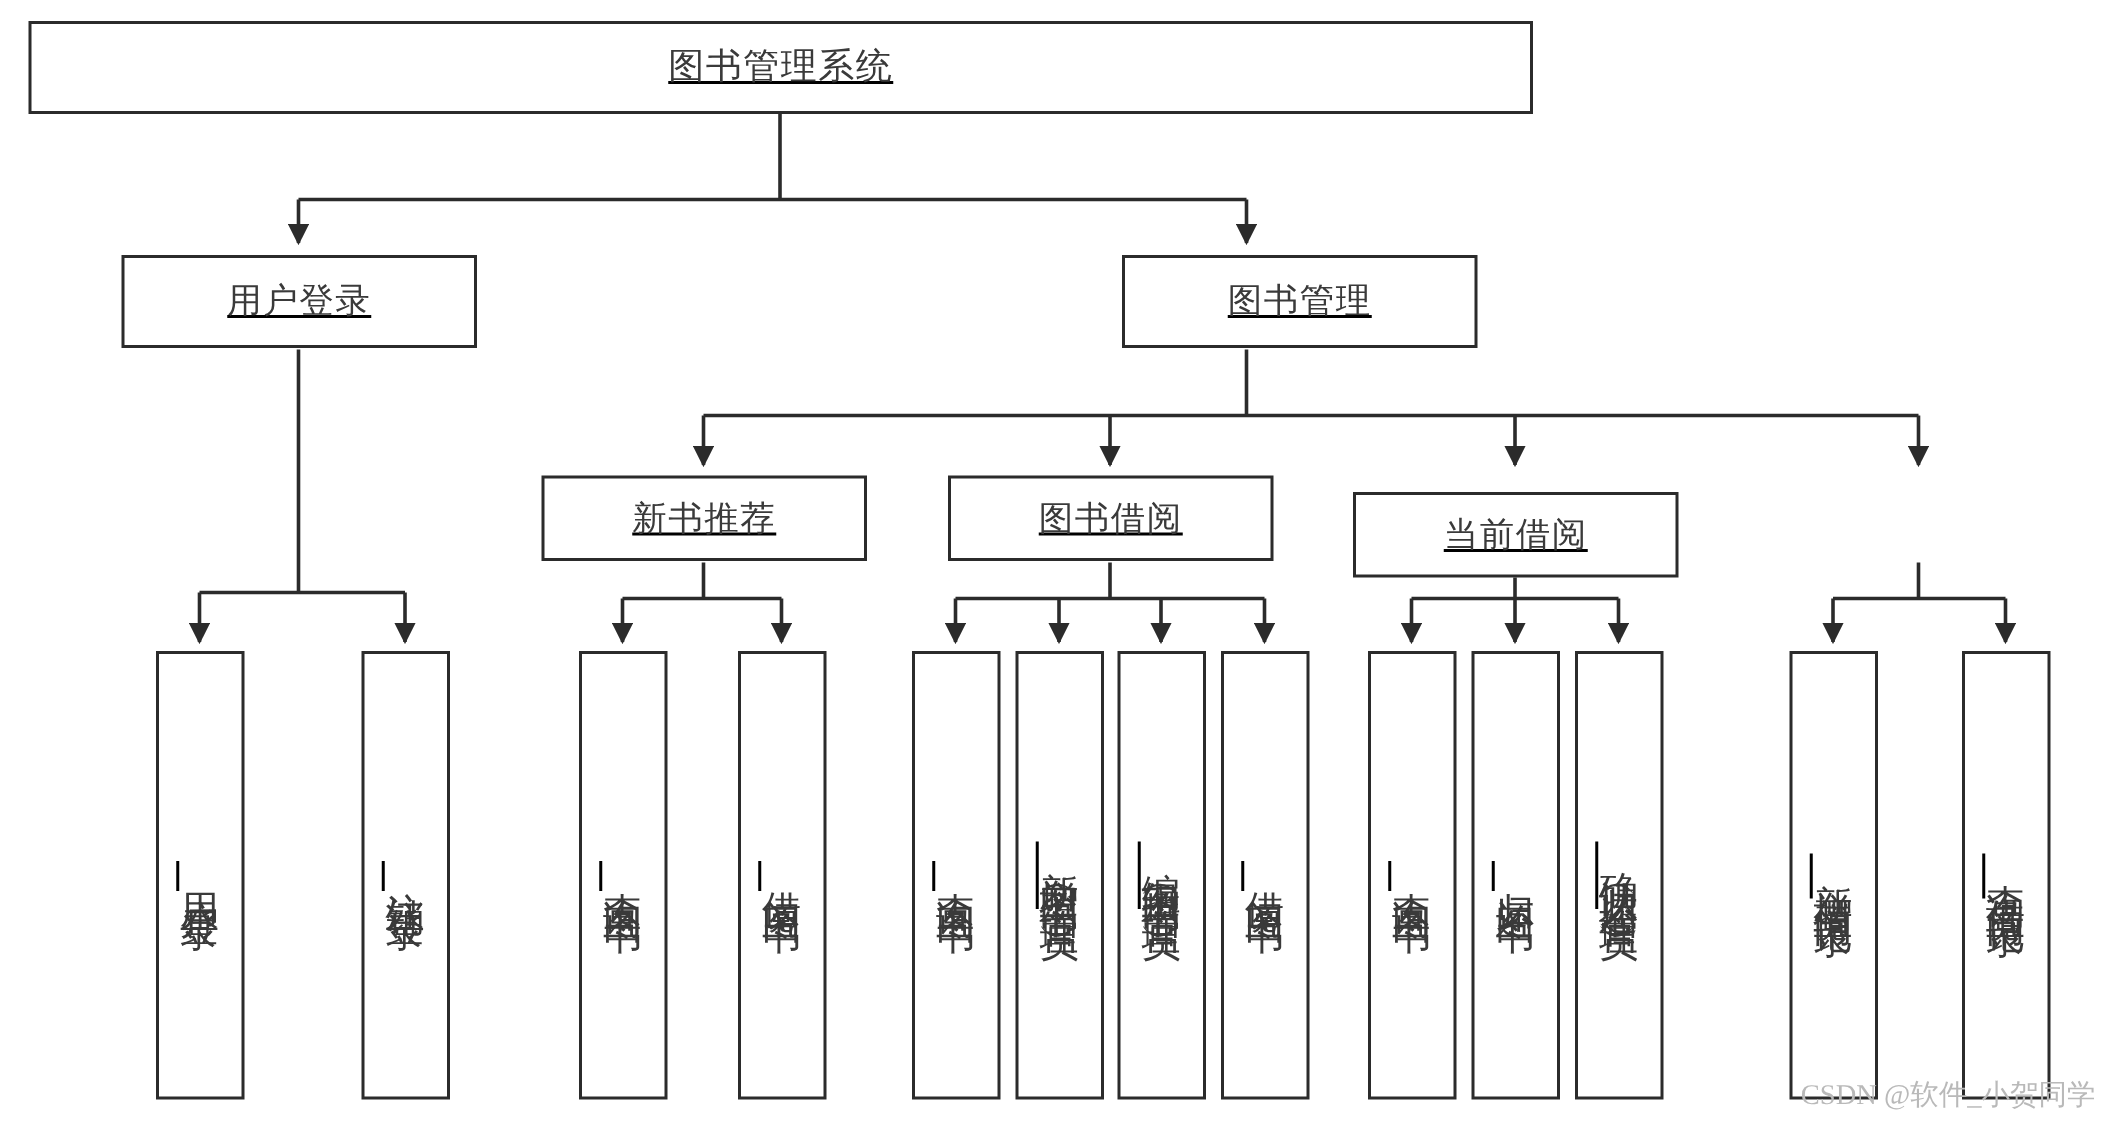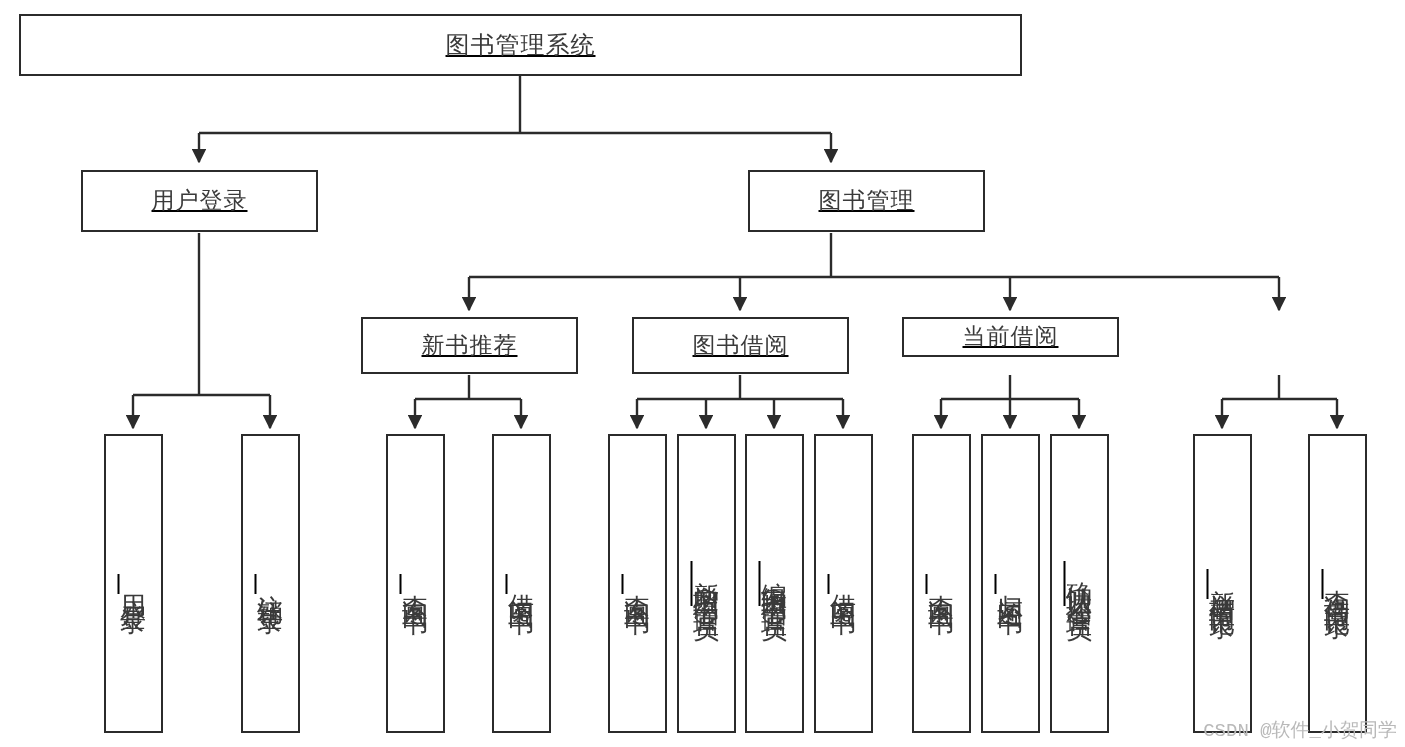--- a/index.html
+++ b/index.html
@@ -61,21 +61,21 @@
     white-space: normal;
   }
   .watermark {
     position: absolute;
     right: 8px;
     bottom: 4px;
     font-size: 19px;
     color: #b9b9b9;
     z-index: 20;
     white-space: nowrap;
-    font-family: Liberation Mono, monospace;
+    font-family: Liberation Serif, serif;
   }
 </style>
 </head>
 <body>
 
 <div id="canvas">
 
   <svg id="wires" viewBox="0 0 1405 747" xmlns="http://www.w3.org/2000/svg">
     <defs>
       <marker id="arw" viewBox="0 0 10 10" refX="9" refY="5" markerWidth="6" markerHeight="6" orient="auto-start-reverse">
@@ -136,21 +136,21 @@
   <div class="node horiz" style="left:712px; top:170px; width:237px; height:62px;margin-left:36px;">
     <span class="lbl">图书管理</span>
   </div>
 
   <div class="node horiz" style="left:361px; top:317px; width:217px; height:57px;">
     <span class="lbl">新书推荐</span>
   </div>
   <div class="node horiz" style="left:632px; top:317px; width:217px; height:57px;">
     <span class="lbl">图书借阅</span>
   </div>
-  <div class="node horiz" style="left:902px; top:317px; width:217px; height:40px;align-items:center;">
+  <div class="node horiz" style="left:902px; top:328px; width:217px; height:57px;align-items:center;">
     <span class="lbl">当前借阅</span>
   </div>
 
   <div class="node vert" style="left:104px; top:434px; width:59px; height:299px;">
     <span class="lbl">用户登录</span>
   </div>
   <div class="node vert" style="left:241px; top:434px; width:59px; height:299px;">
     <span class="lbl">注销登录</span>
   </div>
 

